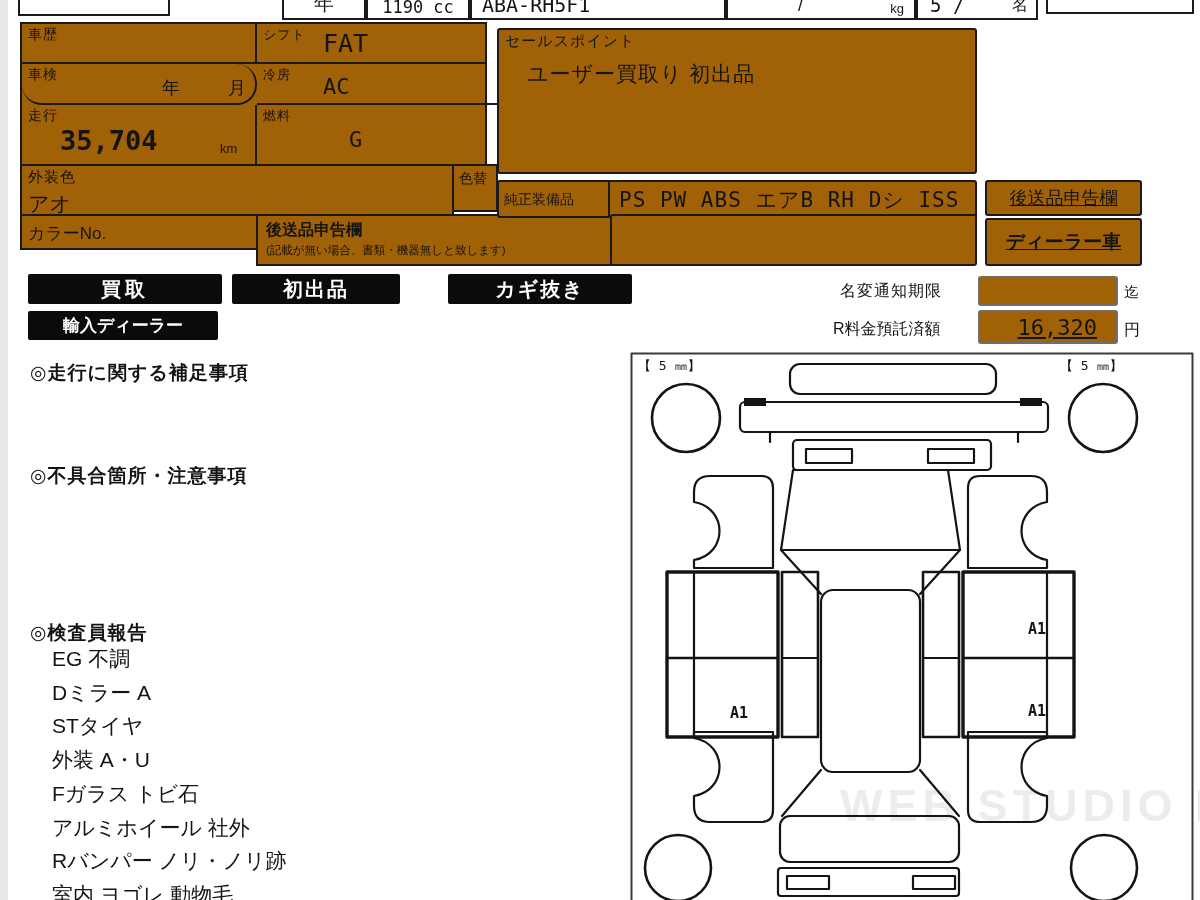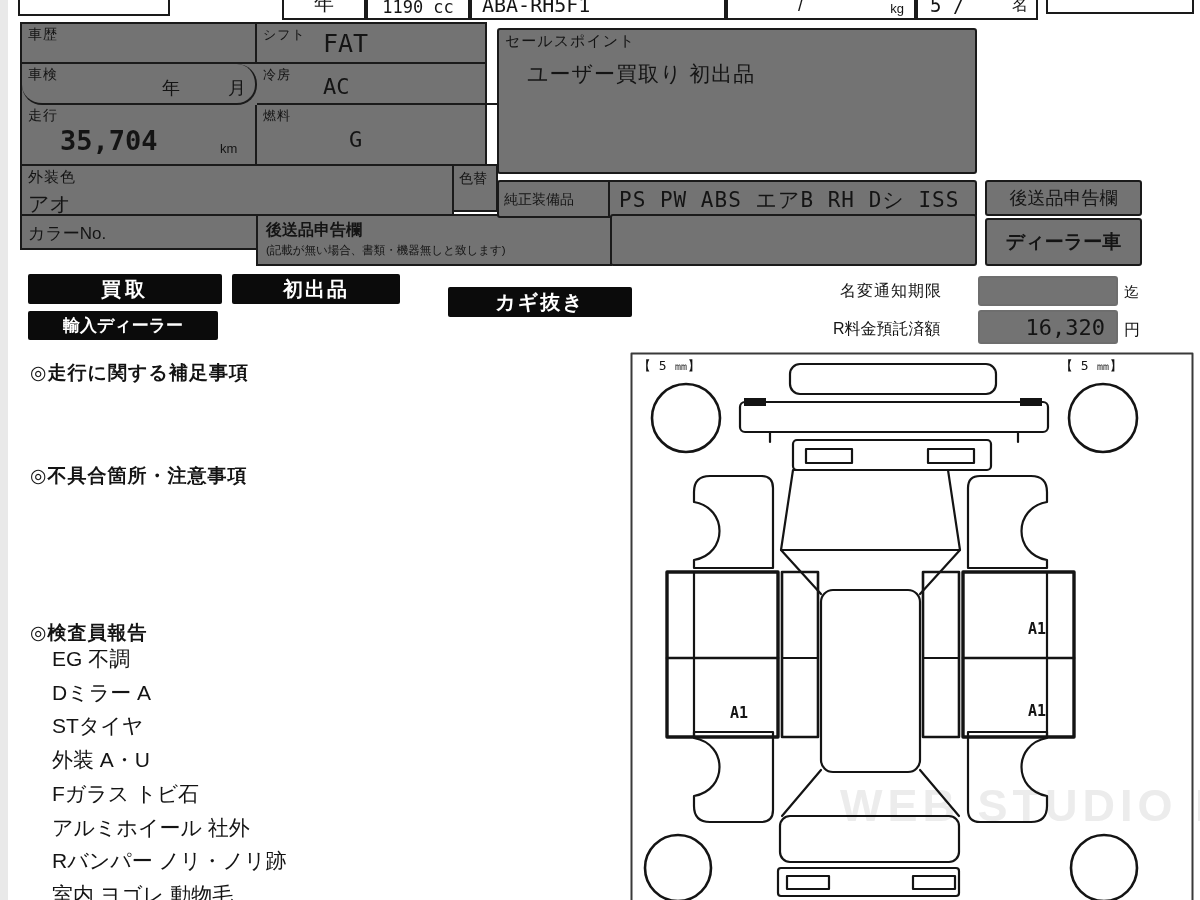--- a/index.html
+++ b/index.html
@@ -4,21 +4,21 @@
 <style>
   * { margin:0; padding:0; box-sizing:border-box; }
   html,body { width:1200px; height:900px; overflow:hidden; }
   body {
     position:relative;
     background:#ffffff;
     color:#141414;
     font-family:"Liberation Sans","DejaVu Sans",sans-serif;
   }
   .abs { position:absolute; }
-  .box { position:absolute; background:#737373; border:2px solid #1a1a1a; border-radius:3px; }
+  .box { position:absolute; background:#a16207; border:2px solid #1a1a1a; border-radius:3px;text-decoration:underline; }
   .thin { border:2px solid #6e6e6e; }
   .sl { position:absolute; top:2px; left:6px; font-size:14px; letter-spacing:1px; white-space:nowrap; }
   .val { font-family:"DejaVu Sans Mono","Liberation Mono",monospace; white-space:nowrap; }
   .tc { position:absolute; }
   .br { border-right:2px solid #1a1a1a; }
   .bb { border-bottom:2px solid #1a1a1a; }
   .tcell { position:absolute; background:#fff; border:2px solid #1a1a1a; display:flex; align-items:flex-end; justify-content:center; padding-bottom:1px; }
   .badge { position:absolute; background:#0b0b0b; color:#fff; display:flex; align-items:center; justify-content:center; font-weight:bold; border-radius:2px; white-space:nowrap; }
   .heading { position:absolute; font-size:19px; font-weight:600; white-space:nowrap; letter-spacing:1px; }
   .a1mark { position:absolute; font-family:"DejaVu Sans Mono",monospace; font-size:15px; font-weight:bold; }
@@ -108,30 +108,30 @@
 <div class="box" style="left:985px;top:180px;width:157px;height:36px;display:flex;align-items:center;justify-content:center;">
   <span style="font-size:18px;">後送品申告欄</span>
 </div>
 <div class="box" style="left:610px;top:214px;width:367px;height:52px;"></div>
 <div class="box" style="left:985px;top:218px;width:157px;height:48px;display:flex;align-items:center;justify-content:center;">
   <span style="font-size:19px;font-weight:600;">ディーラー車</span>
 </div>
 
 <div class="badge" style="left:28px;top:274px;width:194px;height:30px;font-size:20px;letter-spacing:4px;">買取</div>
 <div class="badge" style="left:232px;top:274px;width:168px;height:30px;font-size:20px;letter-spacing:2px;">初出品</div>
-<div class="badge" style="left:448px;top:274px;width:184px;height:30px;font-size:20px;letter-spacing:2px;margin-top:13px;">カギ抜き</div>
+<div class="badge" style="left:448px;top:274px;width:184px;height:30px;font-size:20px;letter-spacing:2px;">カギ抜き</div>
 <div class="badge" style="left:28px;top:311px;width:190px;height:29px;font-size:17px;">輸入ディーラー</div>
 
 <span class="abs" style="left:840px;top:281px;font-size:16px;letter-spacing:1px;">名変通知期限</span>
 <div class="box thin" style="left:978px;top:276px;width:140px;height:30px;">
   <span class="val" style="font-size:18px;"></span>
 </div>
 <span class="abs" style="left:1124px;top:283px;font-size:15px;">迄</span>
 <span class="abs" style="left:833px;top:319px;font-size:16px;">R料金預託済額</span>
-<div class="box thin" style="left:978px;top:310px;width:140px;height:34px;display:flex;align-items:center;justify-content:flex-end;padding-right:11px;">
+<div class="box thin" style="left:978px;top:310px;width:140px;height:34px;display:flex;align-items:center;justify-content:flex-end;padding-right:19px;">
   <span class="val" style="font-size:22px;">16,320</span>
 </div>
 <span class="abs" style="left:1124px;top:320px;font-size:16px;">円</span>
 
 <div class="heading" style="left:30px;top:360px;">◎走行に関する補足事項</div>
 <div class="heading" style="left:30px;top:463px;">◎不具合箇所・注意事項</div>
 <div class="heading" style="left:30px;top:620px;">◎検査員報告</div>
 <div class="abs" style="left:52px;top:642px;font-size:21px;line-height:33.7px;white-space:nowrap;">
   <div>EG 不調</div>
   <div>Dミラー A</div>

